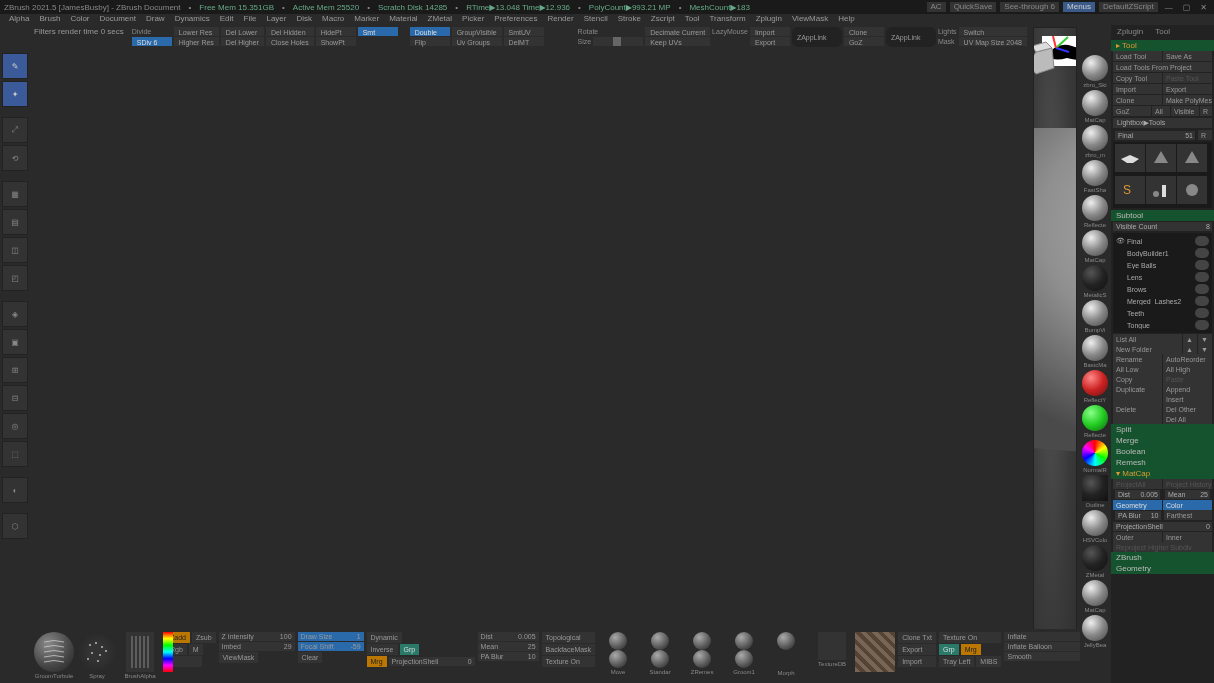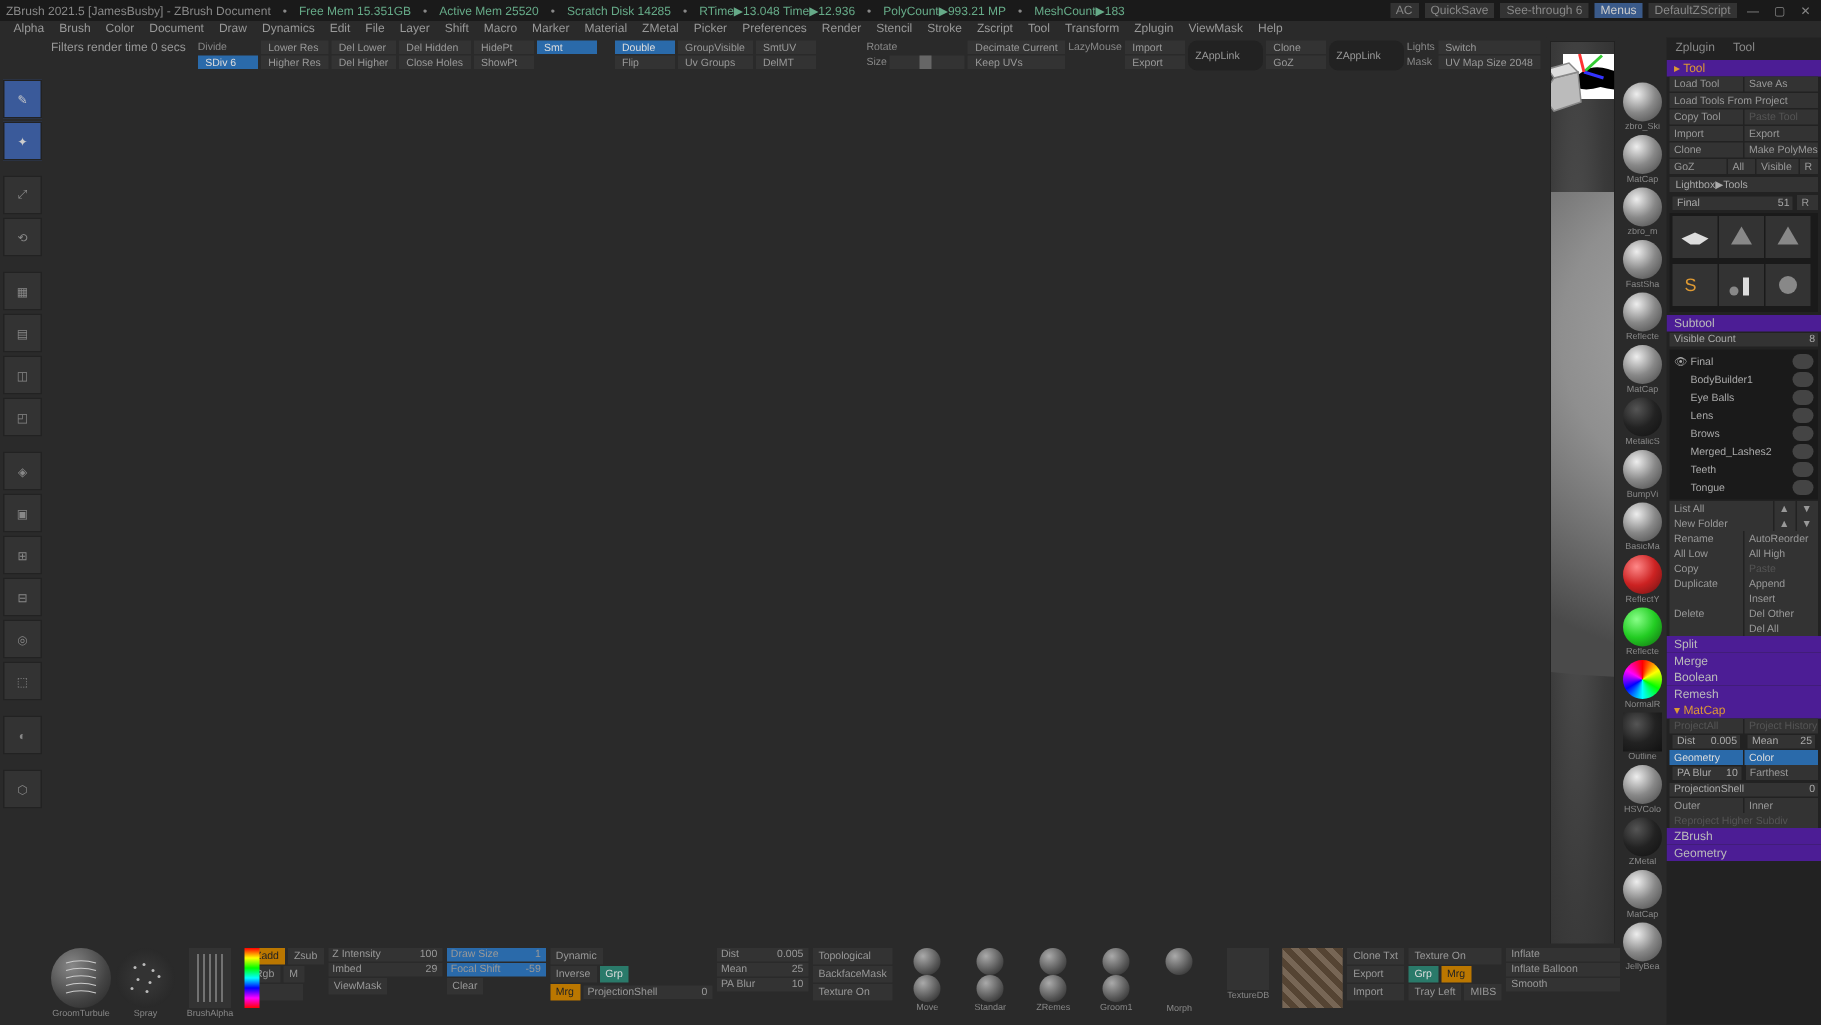--- a/index.html
+++ b/index.html
@@ -34,21 +34,21 @@
 .matcol{width:32px;background:#2a2a2a;display:flex;flex-direction:column;gap:2px;padding-top:30px;align-items:center}
 .matball{width:26px;height:26px;border-radius:50%;background:radial-gradient(circle at 35% 30%,#eee,#888 50%,#444);cursor:pointer}
 .matball.red{background:radial-gradient(circle at 35% 30%,#f88,#c22 50%,#611)}
 .matball.green{background:radial-gradient(circle at 35% 30%,#8f8,#2c2 50%,#161)}
 .matball.rainbow{background:conic-gradient(red,yellow,lime,cyan,blue,magenta,red)}
 .matball.dark{background:radial-gradient(circle at 35% 30%,#555,#222 50%,#111)}
 .matlbl{font-size:6px;color:#888;text-align:center;margin-top:-1px;width:30px;overflow:hidden;white-space:nowrap}
 .rightpanel{width:103px;background:#222;display:flex;flex-direction:column;font-size:8px;color:#aaa;overflow-y:auto;overflow-x:hidden}
 .rightpanel::-webkit-scrollbar{width:0}
 .rp-tabs{display:flex;gap:12px;padding:2px 6px;font-size:8px;color:#888;height:11px}
-.rp-hdr{background:#4c1d95;padding:1px 5px;font-size:8px;color:#bbb;cursor:pointer}
+.rp-hdr{background:#14532d;padding:1px 5px;font-size:8px;color:#bbb;cursor:pointer}
 .rp-hdr.on{color:#d93}
 .rp-row{display:flex;gap:1px;padding:0 2px}
 .rp-btn{flex:1;background:#333;padding:1px 3px;font-size:7px;color:#999;border:none;text-align:left;cursor:pointer;height:10px;line-height:9px;white-space:nowrap;overflow:hidden}
 .rp-btn.blue{background:#2a6aaa;color:#ddd}
 .rp-btn.dim{color:#555}
 .rp-lightbox{background:#333;padding:1px 4px;font-size:7px;margin:1px 2px}
 .rp-slider{background:#333;height:9px;margin:1px 2px;position:relative;font-size:7px;padding-left:3px;line-height:9px}
 .rp-slider .fill{position:absolute;right:2px;top:0;font-size:7px;color:#aaa}
 .rp-thumbs{display:flex;flex-wrap:wrap;gap:1px;padding:2px;height:62px;background:#1a1a1a;margin:0 2px}
 .rp-thumbs .th{width:30px;height:28px;background:#333;display:flex;align-items:center;justify-content:center}
@@ -108,21 +108,21 @@
 <div class="menubar">
   <span>Alpha</span>
   <span>Brush</span>
   <span>Color</span>
   <span>Document</span>
   <span>Draw</span>
   <span>Dynamics</span>
   <span>Edit</span>
   <span>File</span>
   <span>Layer</span>
-  <span>Shift</span>
+  <span>Disk</span>
   <span>Macro</span>
   <span>Marker</span>
   <span>Material</span>
   <span>ZMetal</span>
   <span>Picker</span>
   <span>Preferences</span>
   <span>Render</span>
   <span>Stencil</span>
   <span>Stroke</span>
   <span>Zscript</span>

